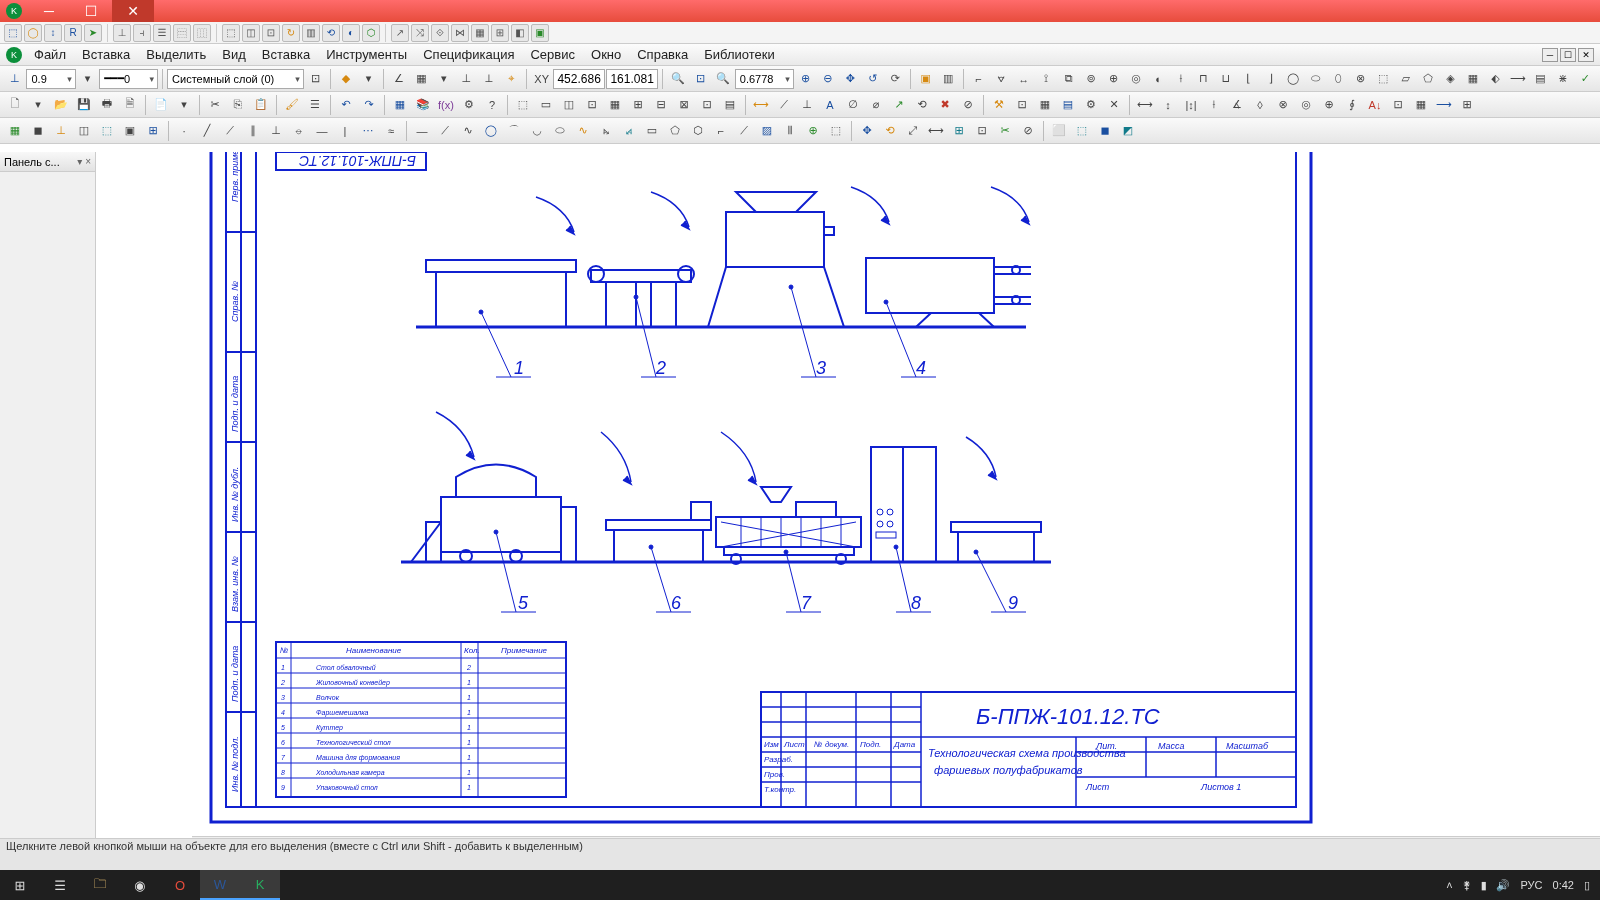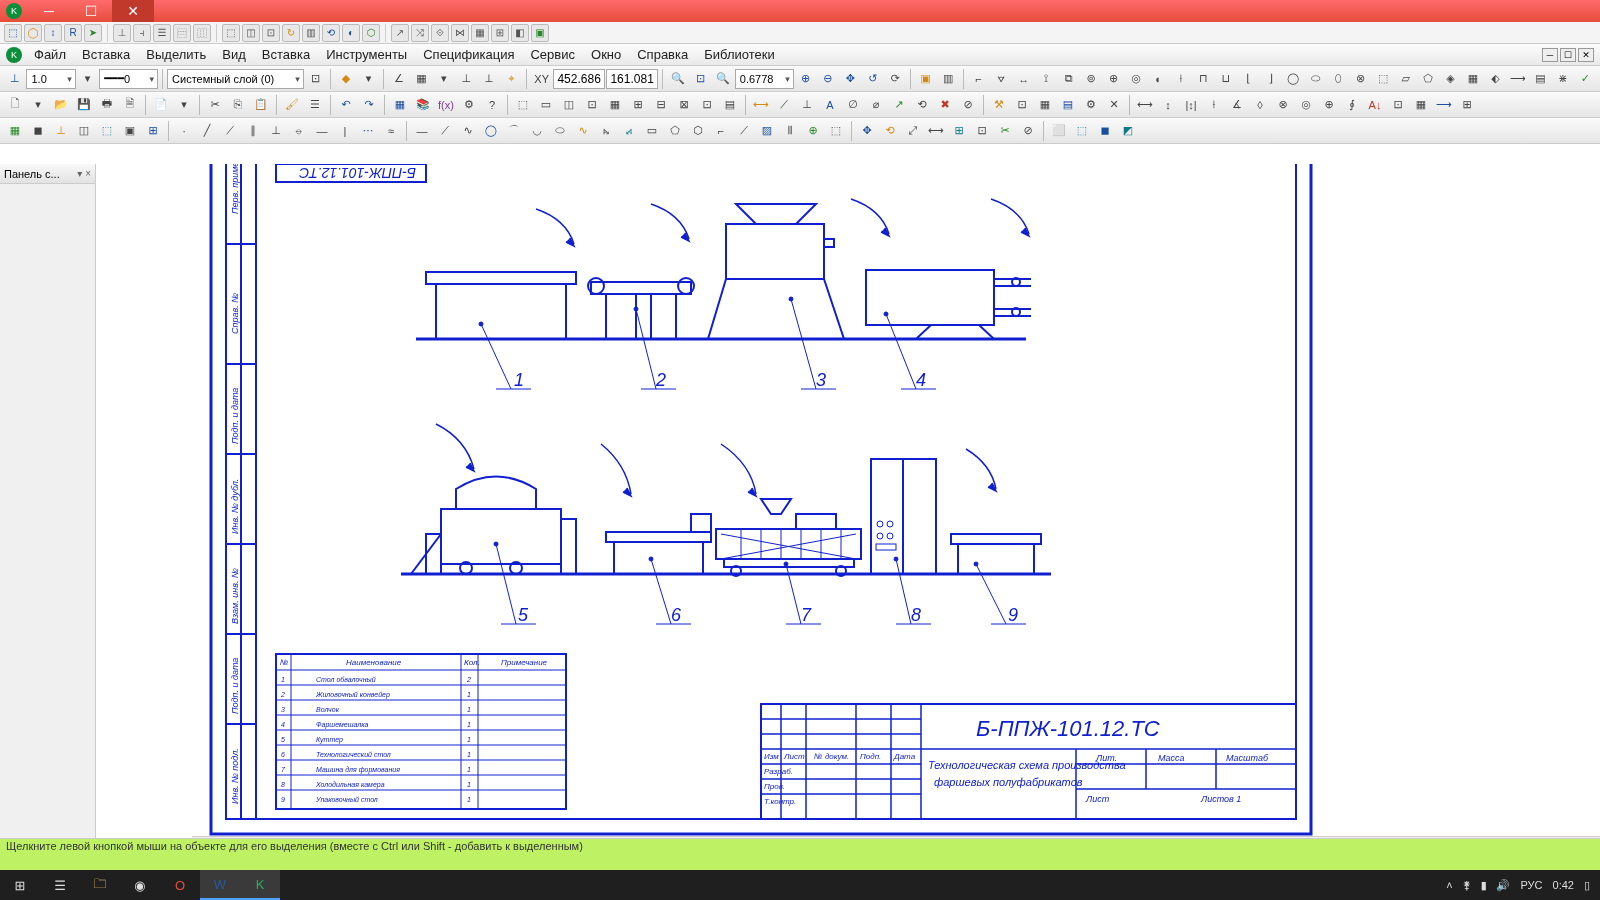--- a/index.html
+++ b/index.html
@@ -30,32 +30,32 @@
 .tbtn { width: 22px; height: 22px; border: 1px solid transparent; border-radius: 2px; display: flex; align-items: center; justify-content: center; font-size: 11px; color: #444; position:relative; }
 .tsep { width: 1px; height: 20px; background: #bbb; margin: 0 3px; }
 .tinput { height: 20px; border: 1px solid #aaa; font-size: 12px; padding: 0 3px; background:#fff; }
 .tdrop { height: 20px; border: 1px solid #aaa; font-size: 11px; background:#fff; display:flex;align-items:center; padding:0 14px 0 4px; position:relative;}
 .tdrop:after { content:"▾"; position:absolute; right:3px; font-size:9px; color:#555;}
 
 
 .g-blue{color:#1a4fa0;} .g-green{color:#2a8a2a;} .g-red{color:#c0392b;} .g-orange{color:#d68910;} .g-purple{color:#7d3c98;} .g-cyan{color:#117a8a;}
 
 
-.mainwrap { position: absolute; top: 152px; bottom: 26px; left: 0; right: 0; display: flex; margin-top: 12px; }
+.mainwrap { position: absolute; top: 152px; bottom: 26px; left: 0; right: 0; display: flex; }
 .sidepanel { width: 96px; background: #f0f0f0; border-right: 1px solid #ccc; }
 .sidepanel .sphead { height: 20px; background: linear-gradient(#f8f8f8,#e2e2e2); border-bottom: 1px solid #ccc; font-size: 11px; padding: 2px 4px; display:flex; align-items:center; justify-content:space-between;}
 .sidepanel .sphead .x { font-size:10px; color:#666; cursor:pointer;}
 .canvas { flex: 1; background: #fff; position: relative; overflow: hidden; }
 .canvas svg { position: absolute; top: 0; left: 0; }
 .scrollbar-h { position:absolute; left:96px; right:0; bottom:0; height:16px; background:#efefef; border-top:1px solid #ccc; display:flex; align-items:center;}
 .scrollbar-h .thumb { width:40px; height:12px; background:#c8c8c8; border:1px solid #999; margin-left:50%;}
 .scrollbar-h .arr { width:16px; height:14px; border:1px solid #999; background:#ddd; display:flex;align-items:center;justify-content:center;font-size:9px;}
 
 
-.statusbar { position: absolute; bottom: 0; left: 0; right: 0; height: 32px; background: #bef264; border-top: 1px solid #ccc; font-size: 11px; padding: 1px 6px; color: #333; }
+.statusbar { position: absolute; bottom: 0; left: 0; right: 0; height: 32px; background: #e5e5e5; border-top: 1px solid #ccc; font-size: 11px; padding: 1px 6px; color: #333; }
 
 
 .taskbar { position: absolute; bottom: 0; left: 0; right: 0; height: 30px; background: #1f1f1f; display: flex; align-items: center; z-index: 50; }
 .taskbar .tb { width: 40px; height: 30px; display: flex; align-items: center; justify-content: center; color: #ddd; font-size: 13px; }
 .taskbar .tb.active { background: #3a3a3a; border-bottom:2px solid #4aa3ff;}
 .taskbar .tray { margin-left: auto; display: flex; align-items: center; color: #ddd; font-size: 11px; gap: 10px; padding-right: 10px; }
 
 
 .statusbar { bottom: 30px; }
 .mainwrap { bottom: 48px; }
@@ -121,21 +121,21 @@
   <div class="right-icons">
     <div class="ricon">─</div>
     <div class="ricon">☐</div>
     <div class="ricon">✕</div>
   </div>
 </div>
 
 <div class="toolrow">
   <div class="tbtn g-blue">⊥</div>
   <div class="tdrop" style="width:50px">
-      <span>1.0</span>
+      <span>0.9</span>
     </div>
   <div class="tbtn">▾</div>
   <div class="tdrop" style="width:60px">━━━ <span>0</span></div>
   <div class="tsep"></div>
   <div class="tdrop" style="width:140px">
       <span>Системный слой (0)</span>
     </div>
   <div class="tbtn">⊡</div>
   <div class="tsep"></div>
   <div class="tbtn g-orange">◆</div>

